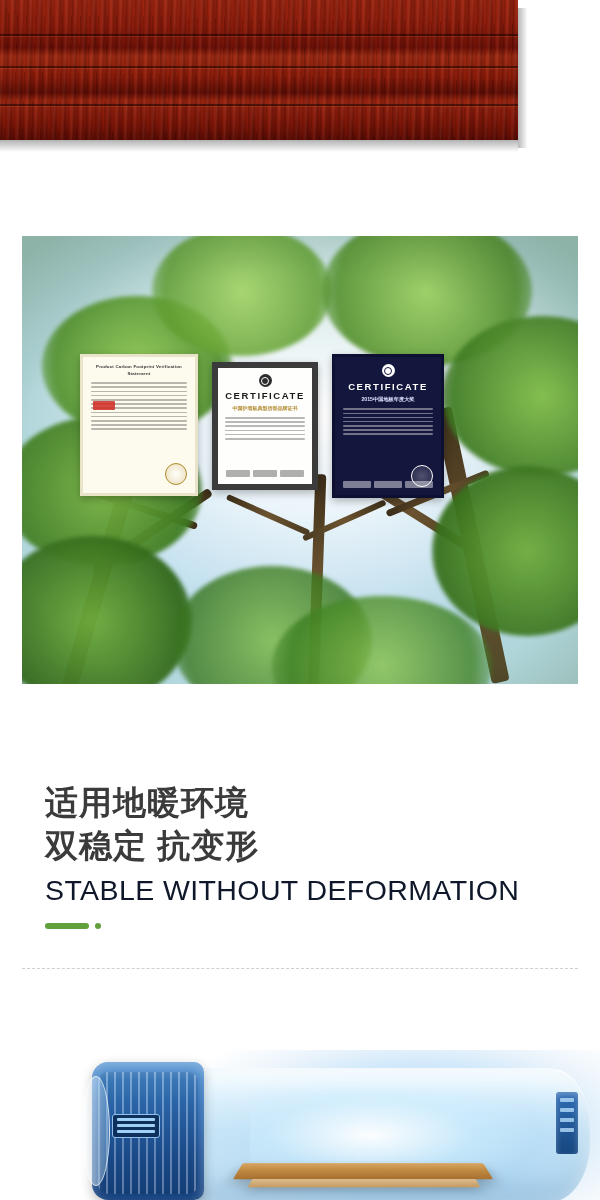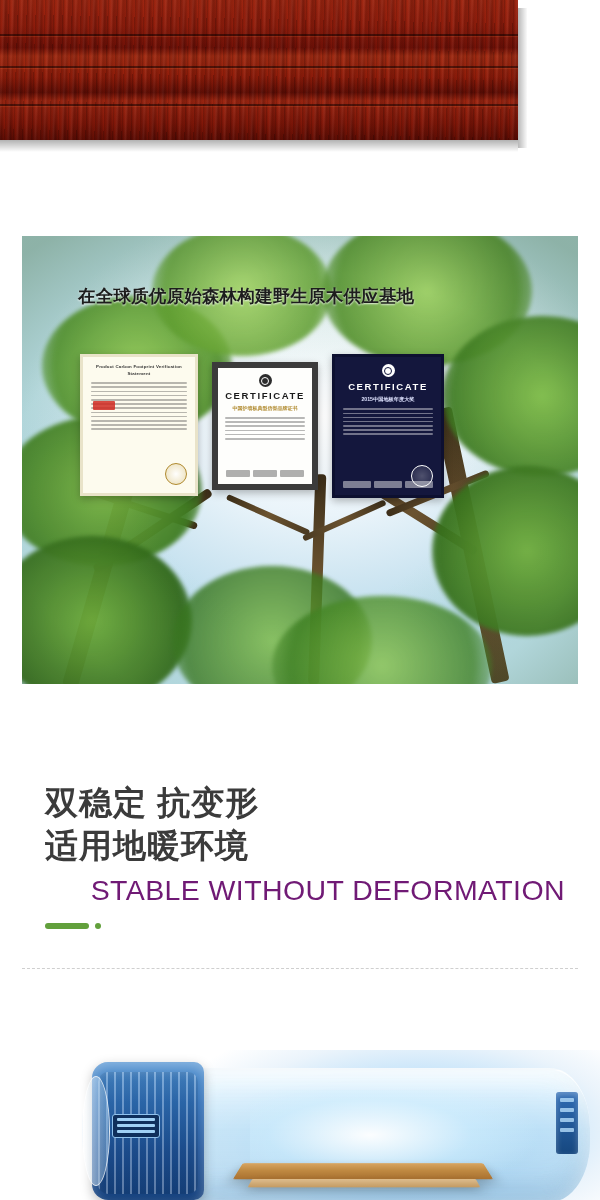--- a/index.html
+++ b/index.html
@@ -278,25 +278,24 @@
     font-size: 33px;
     font-weight: 700;
     color: #3b3b3b;
     line-height: 1.30;
     letter-spacing: 1px;
     white-space: nowrap;
   }
   .headline-en {
     margin-top: 6px;
     font-size: 28.5px;
-    color: #701a75;
+    color: #0f172a;
     letter-spacing: 0.4px;
     font-weight: 400;
     white-space: nowrap;
-    text-align: right;
   }
   .accent-bar {
     margin-top: 16px;
     display: flex;
     align-items: center;
     gap: 6px;
   }
   .accent-bar .bar {
     width: 44px;
     height: 6px;
@@ -479,21 +478,20 @@
     <div class="leafblob" style="left:420px; top:80px;  width:200px; height:160px; background:radial-gradient(circle,#7fbe43,#3d7a20 70%, rgba(61,122,32,0) 100%); opacity:.93;"></div>
     <div class="leafblob" style="left:410px; top:230px; width:190px; height:170px; background:radial-gradient(circle,#6fae3b,#36701c 70%, rgba(54,112,28,0) 100%); opacity:.95;"></div>
     <div class="leafblob" style="left:-30px; top:300px; width:200px; height:170px; background:radial-gradient(circle,#6cab38,#2f6618 70%, rgba(47,102,24,0) 100%); opacity:.95;"></div>
     <div class="leafblob" style="left:150px; top:330px; width:200px; height:150px; background:radial-gradient(circle,#7dbb42,#35731c 70%, rgba(53,115,28,0) 100%); opacity:.8;"></div>
     <div class="leafblob" style="left:250px; top:360px; width:220px; height:140px; background:radial-gradient(circle,#8cc64c,#3b7d20 70%, rgba(59,125,32,0) 100%); opacity:.8;"></div>
   </div>
 
   <div class="forest-vignette"></div>
 
   <div class="forest-heading">
-    <div>在全球质优原始森林构建野生原木供应基地</div>
   </div>
 
   <div class="cert-row">
 
     <div class="cert c1">
       <div class="cert-title">Product Carbon Footprint Verification Statement</div>
       <div class="cert-lines">
         <i></i>
           <i></i>
           <i></i>
@@ -548,22 +546,22 @@
         <b></b>
           <b></b>
           <b></b>
       </div>
     </div>
 
   </div>
 </div>
 
 <div class="headline-block">
+  <div class="headline-cn">适用地暖环境</div>
   <div class="headline-cn">双稳定 抗变形</div>
-  <div class="headline-cn">适用地暖环境</div>
   <div class="headline-en">STABLE WITHOUT DEFORMATION</div>
   <div class="accent-bar">
     <span class="bar"></span>
     <span class="dot"></span>
   </div>
 </div>
 
 <div class="divider"></div>
 
 <div class="machine-section">

